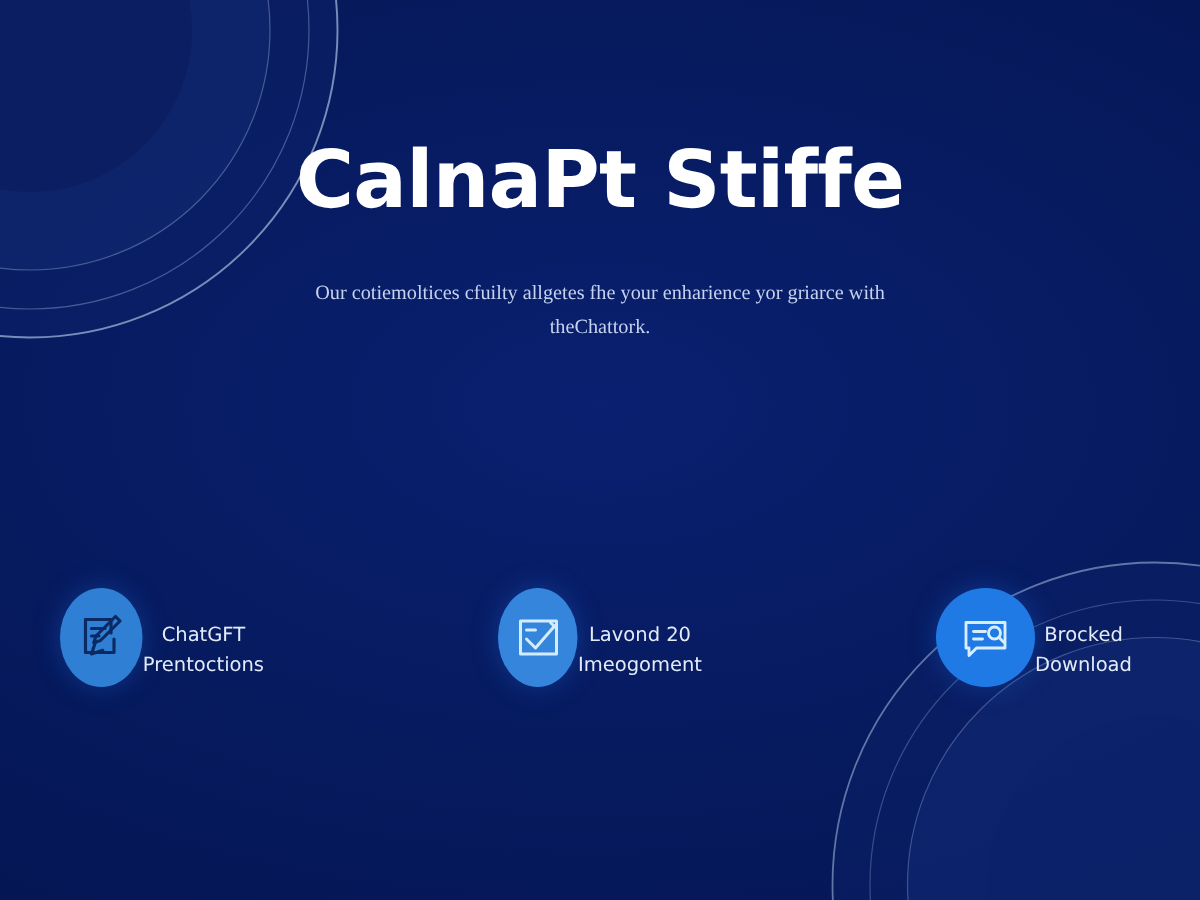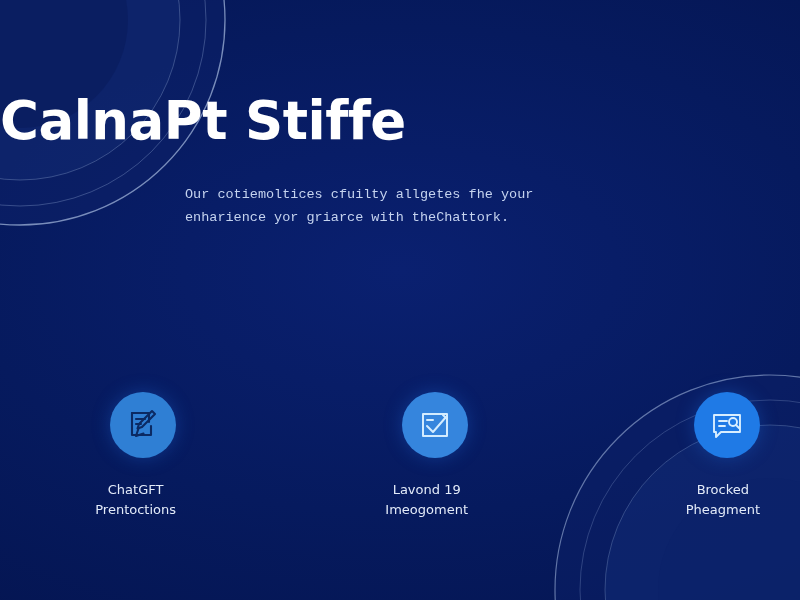--- a/index.html
+++ b/index.html
@@ -34,55 +34,54 @@
     width: 430px;
     height: 430px;
   }
 
   
   #hero {
     position: absolute;
     left: 0;
     right: 0;
     top: 92px;
-    text-align: left;
+    text-align: center;
   }
   #hero-title {
     margin: 0;
     font-size: 53px;
     line-height: 1.08;
     font-weight: bold;
     letter-spacing: -0.5px;
     color: #ffffff;
     font-family: "DejaVu Sans", sans-serif;
   }
   #hero-subtitle {
     margin: 34px auto 0;
     width: 430px;
     font-size: 13.5px;
     line-height: 1.72;
     color: #c5d3ef;
-    font-family: Liberation Mono, monospace;
+    font-family: Liberation Serif, serif;
   }
 
   
   #features {
     position: absolute;
     left: 40px;
     right: 40px;
     top: 392px;
     display: flex;
     justify-content: space-between;
     align-items: flex-start;
   }
   .feature {
     width: 136px;
     display: flex;
-    flex-direction: column;
-    align-items: flex-end;
+    align-items: flex-start;
   }
   .feature-icon {
     width: 66px;
     height: 66px;
     border-radius: 50%;
     display: flex;
     align-items: center;
     justify-content: center;
     box-shadow: 0 0 18px rgba(30, 110, 220, 0.35);
   }
@@ -150,32 +149,32 @@
 
     <div class="feature">
       <div class="feature-icon" style="background:#3585dd;">
         <svg width="38" height="38" viewBox="0 0 38 38" fill="none" stroke="#d3ecff" stroke-width="2" stroke-linecap="round" stroke-linejoin="round">
           <path d="M7 8h24v22H7z"></path>
           <path d="M11 14h6"></path>
           <path d="M11 20l6 6 13-15"></path>
           <path d="M27 9l3 3"></path>
         </svg>
       </div>
-      <div class="feature-label">Lavond 19
+      <div class="feature-label">Lavond 20
 Imeogoment</div>
     </div>
 
     <div class="feature">
       <div class="feature-icon" style="background:#1f7ae6;">
         <svg width="38" height="38" viewBox="0 0 38 38" fill="none" stroke="#d8eeff" stroke-width="1.9" stroke-linecap="round" stroke-linejoin="round">
           <path d="M6 9h26v17H13l-5 5v-5H6z"></path>
           <path d="M11 15h8"></path>
           <path d="M11 20h6"></path>
           <circle cx="25" cy="16" r="4"></circle>
           <path d="M28 19l3 3"></path>
         </svg>
       </div>
       <div class="feature-label">Brocked
-Pheagment</div>
+Download</div>
     </div>
 
   </div>
 </div>
 
 </body></html>

